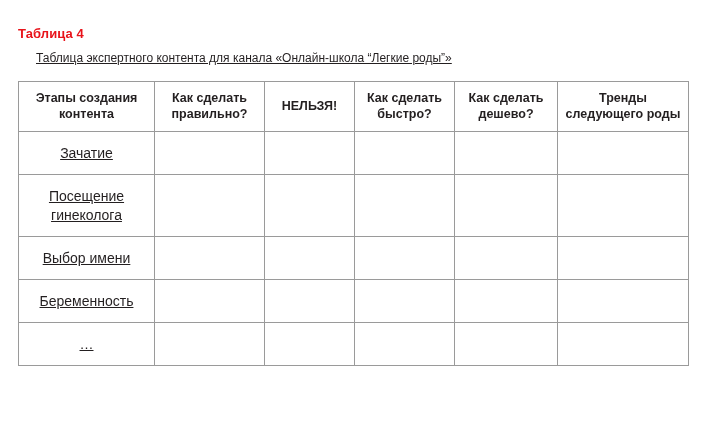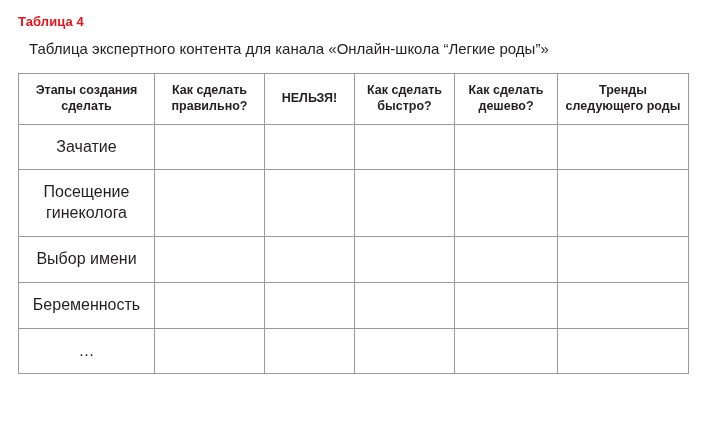--- a/index.html
+++ b/index.html
@@ -19,29 +19,30 @@
     width: 706px;
     height: 442px;
     box-sizing: border-box;
     padding: 14px 18px 0 18px;
   }
   .table-label {
     color: #e8131a;
     font-size: 13px;
     font-weight: bold;
     line-height: 1.2;
-    margin: 0 0 8px 0;
+    margin: 12px 0 8px 0;
     letter-spacing: 0.1px;
   }
   .caption {
-    font-size: 15px;
+    font-size: 12px;
     line-height: 1.45;
     color: #231f20;
-    margin: 0 0 14px 11px;
+    margin: 0 0 14px 18px;
     max-width: 600px;
+    text-decoration: underline;
   }
   table.content-table {
     border-collapse: collapse;
     width: 670px;
     table-layout: fixed;
   }
   table.content-table th,
   table.content-table td {
     border: 1px solid #9a9a9a;
     border-top: none;
@@ -53,25 +54,26 @@
   table.content-table thead th {
     border-top: 1px solid #9a9a9a;
     font-size: 12.5px;
     font-weight: bold;
     line-height: 1.25;
     padding: 9px 5px 9px 5px;
     height: 44px;
     box-sizing: border-box;
   }
   table.content-table tbody td.rowlabel {
-    font-size: 16px;
+    font-size: 14px;
     line-height: 1.3;
     padding: 12px 6px;
     height: 24px;
     box-sizing: border-box;
+    text-decoration: underline;
   }
   table.content-table tbody td.cell {
     height: 24px;
   }
   
   col.c0 { width: 136px; }
   col.c1 { width: 110px; }
   col.c2 { width: 90px; }
   col.c3 { width: 100px; }
   col.c4 { width: 103px; }
@@ -97,21 +99,21 @@
     <colgroup>
       <col class="c0">
         <col class="c1">
         <col class="c2">
         <col class="c3">
         <col class="c4">
         <col class="c5">
     </colgroup>
     <thead>
       <tr>
-        <th>Этапы создания сделать</th>
+        <th>Этапы создания контента</th>
         <th>Как сделать правильно?</th>
         <th>НЕЛЬЗЯ!</th>
         <th>Как сделать быстро?</th>
         <th>Как сделать дешево?</th>
         <th>Тренды следующего роды</th>
       </tr>
     </thead>
     <tbody>
       <tr class="row-short">
         <td class="rowlabel">Зачатие</td>

